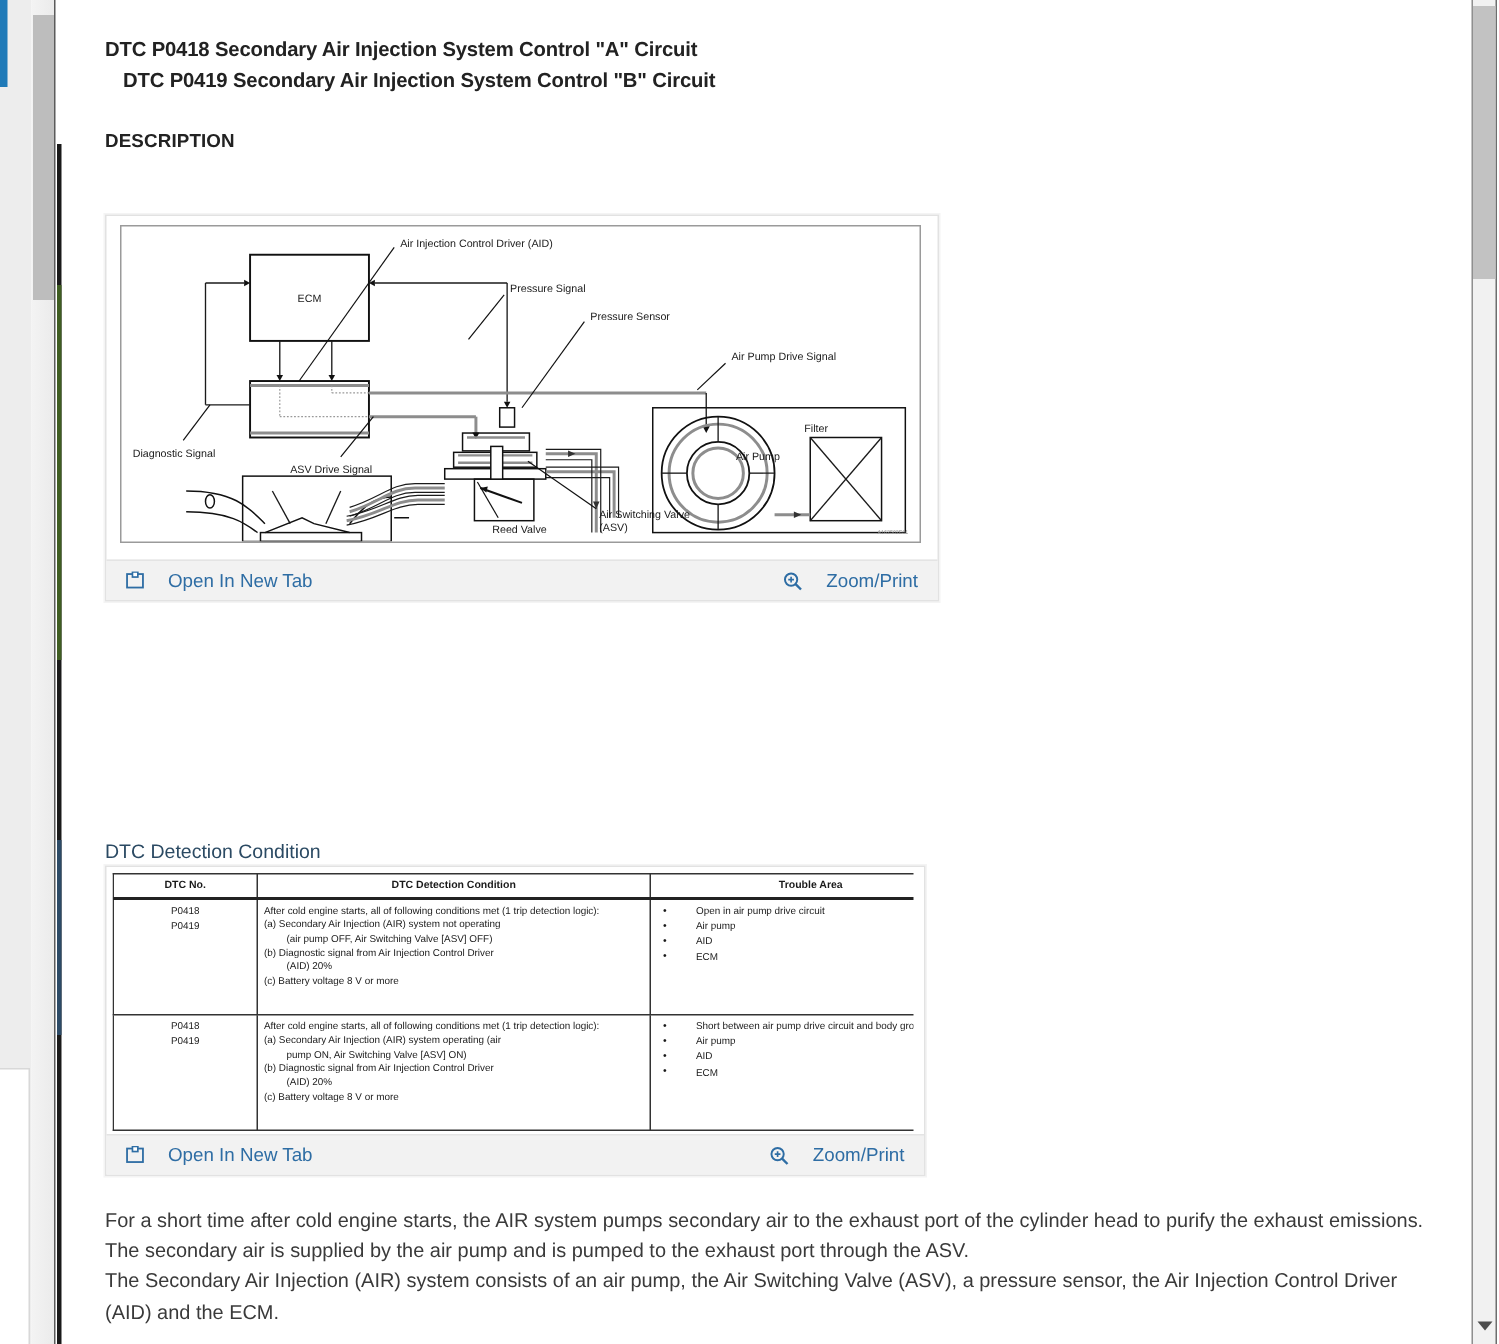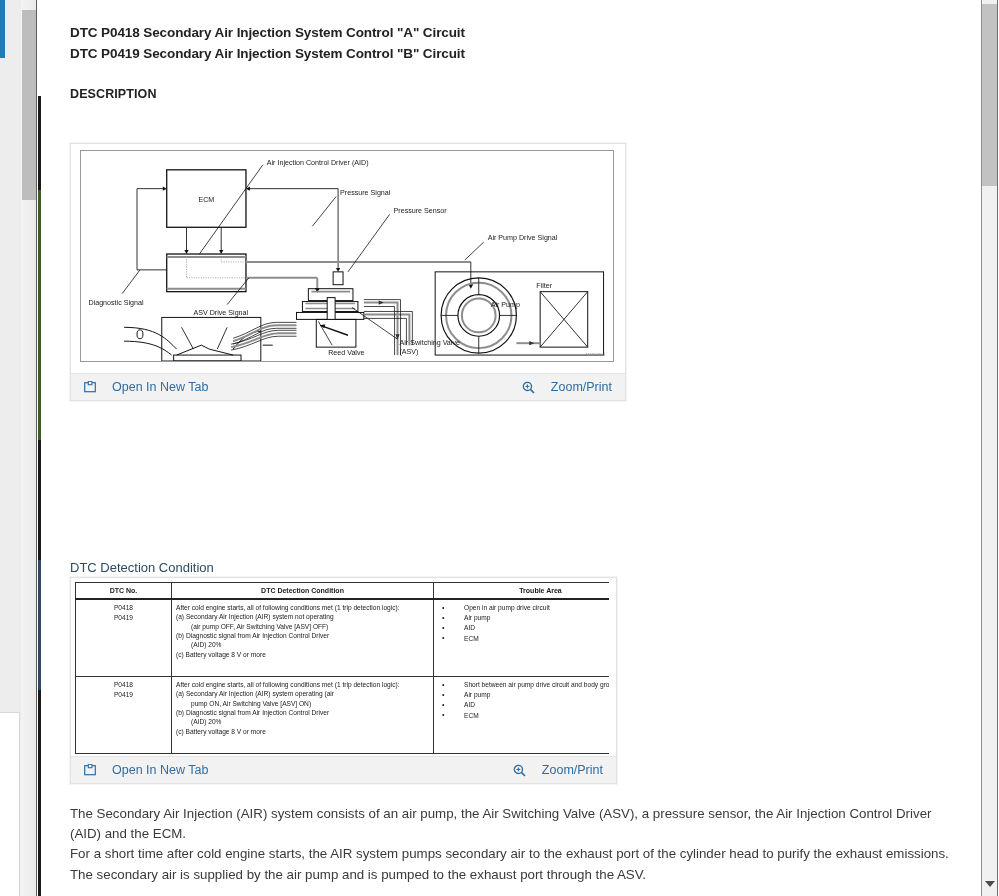--- a/index.html
+++ b/index.html
@@ -98,21 +98,21 @@
   }
 
   
   .dtc-title {
     position: absolute; left: 28px;
     font-size: 13.5px; font-weight: bold;
     color: #222222; white-space: nowrap;
     letter-spacing: -0.1px;
   }
   #dtc-a { top: 25px; }
-  #dtc-b { top: 46px; }
+  #dtc-b { top: 46px; margin-left: 12px; }
   .section-head {
     position: absolute; left: 28px; top: 87px;
     font-size: 12.5px; font-weight: bold; color: #222222;
     letter-spacing: 0.1px;
   }
 
   
   .figure {
     position: absolute;
     background: #ffffff;
@@ -500,22 +500,22 @@
               <line x1="3.5" y1="5.4" x2="7.3" y2="5.4" stroke="#2e6da4" stroke-width="1.1"></line>
               <line x1="5.4" y1="3.5" x2="5.4" y2="7.3" stroke="#2e6da4" stroke-width="1.1"></line>
             </svg>
           </span>
           <span>Zoom/Print</span>
         </div>
       </div>
     </div>
 
     <div class="body-text">
+      <p>For a short time after cold engine starts, the AIR system pumps secondary air to the exhaust port of the cylinder head to purify the exhaust emissions. The secondary air is supplied by the air pump and is pumped to the exhaust port through the ASV.</p>
       <p>The Secondary Air Injection (AIR) system consists of an air pump, the Air Switching Valve (ASV), a pressure sensor, the Air Injection Control Driver (AID) and the ECM.</p>
-      <p>For a short time after cold engine starts, the AIR system pumps secondary air to the exhaust port of the cylinder head to purify the exhaust emissions. The secondary air is supplied by the air pump and is pumped to the exhaust port through the ASV.</p>
     </div>
   </div>
 
   <div class="sb-right">
     <div class="sb-right-track"></div>
     <div class="sb-right-thumb"></div>
     <div class="sb-right-arrow"></div>
   </div>
 
 </div>

